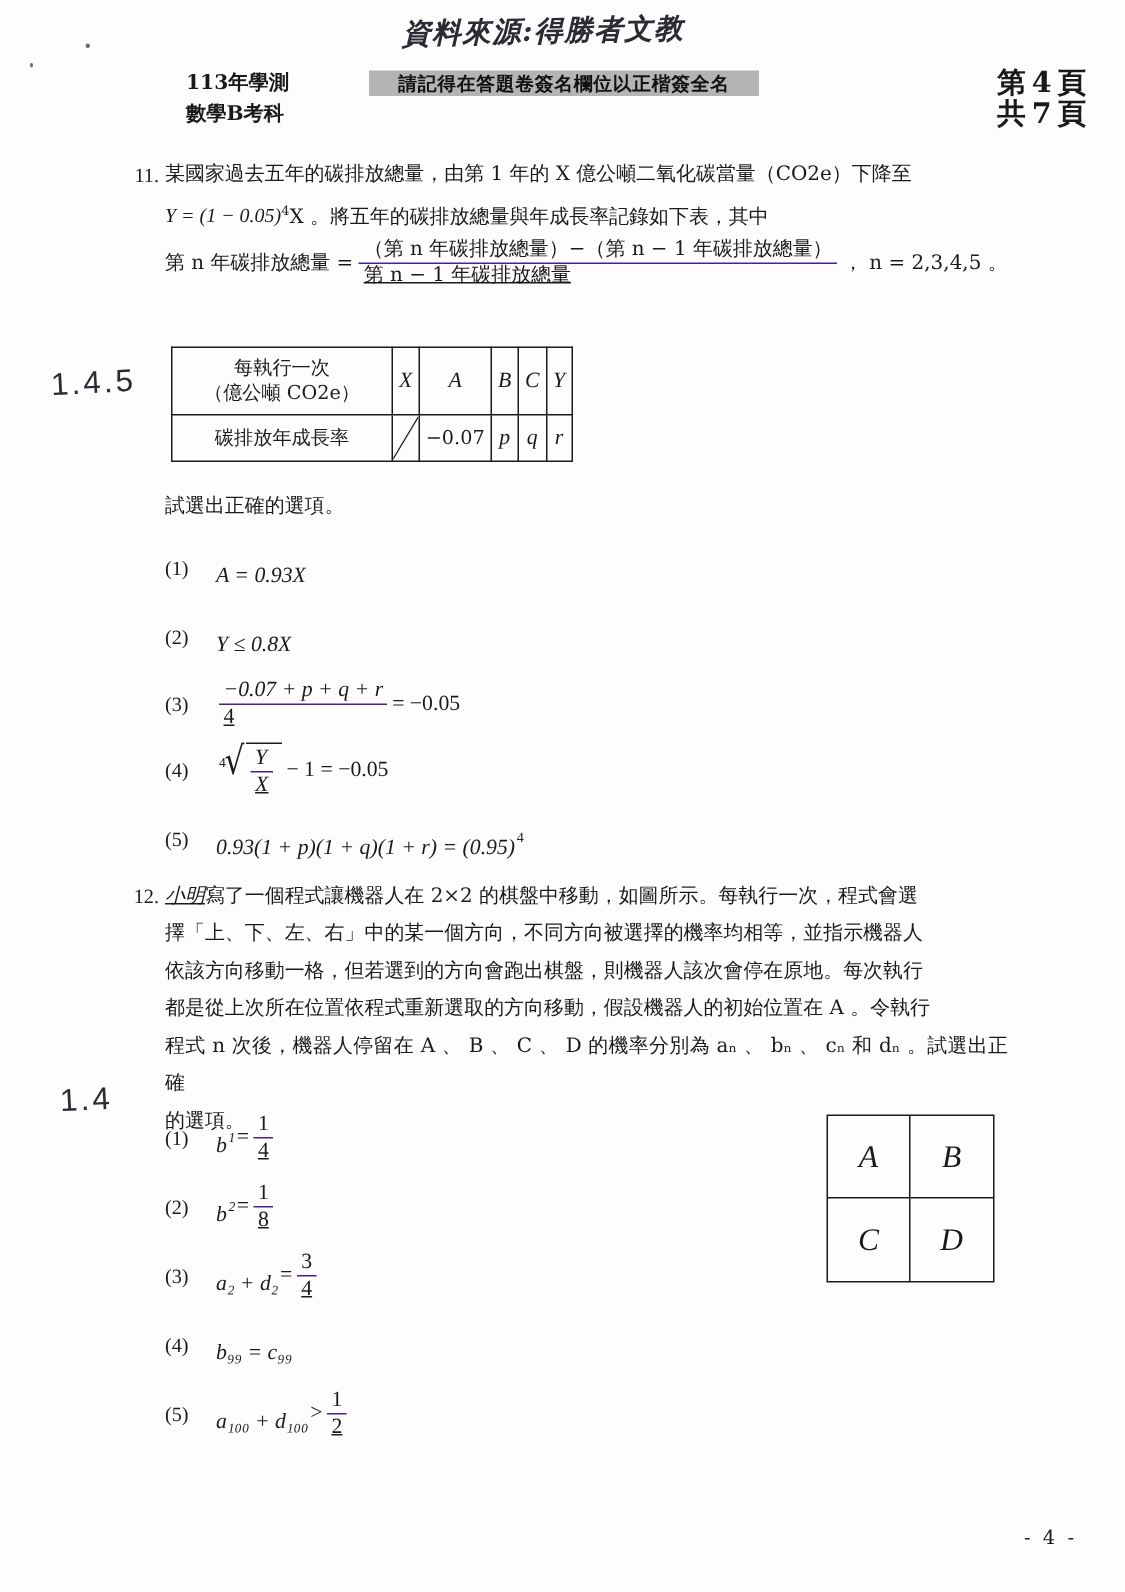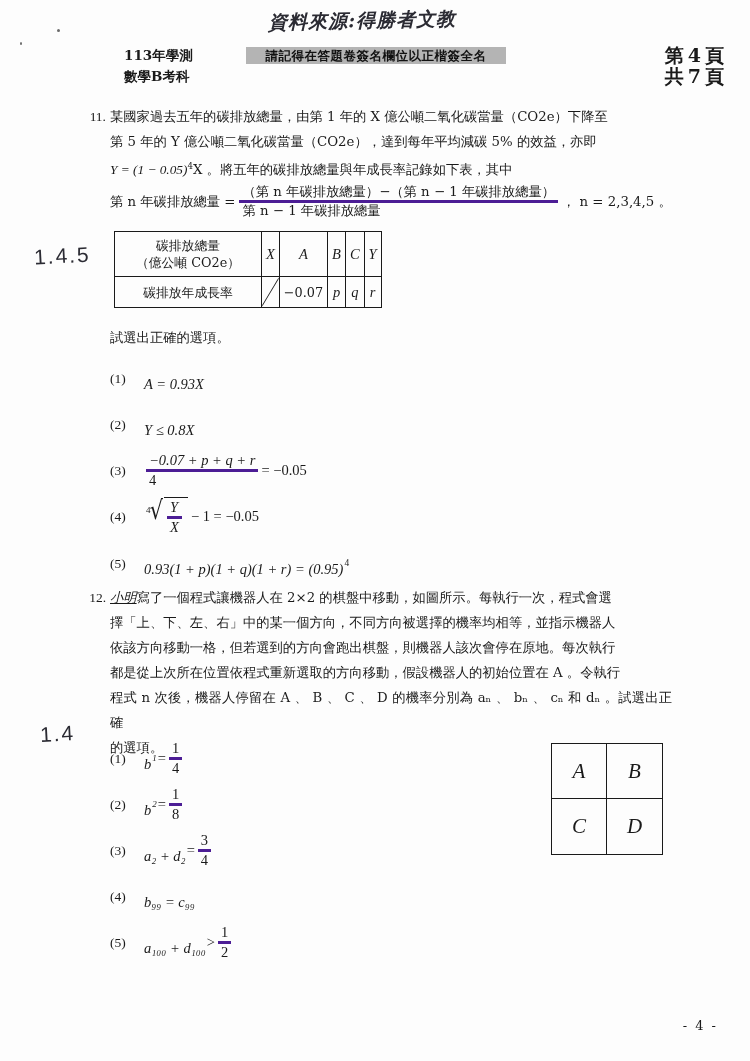--- a/index.html
+++ b/index.html
@@ -135,21 +135,21 @@
 
   
   .frac {
     display: inline-block;
     vertical-align: middle;
     text-align: left;
     line-height: 1.15;
     margin: 0 2px;
   }
   .frac .nu { display: block; padding: 0 3px; }
-  .frac .de { display: block; padding: 0 3px; border-top: 3px solid #4c1d95; }
+  .frac .de { display: block; padding: 0 3px; border-top: 1px solid #4c1d95; text-decoration: underline; }
 
   .formula-line {
     font-family: "DejaVu Serif", serif;
     font-size: 13.3px;
     display: flex;
     align-items: center;
     gap: 2px;
     margin-top: 2px;
   }
 
@@ -301,42 +301,41 @@
         <span>共</span><span class="num">7</span><span>頁</span>
       </div>
     </div>
   </div>
   <div class="hdr-center">請記得在答題卷簽名欄位以正楷簽全名</div>
 
   <div class="question" id="q11" style="left:80px; top:104px; width:592px;">
     <div class="q-num">11.</div>
     <div class="q-body">
       <div class="q-para">某國家過去五年的碳排放總量，由第 1 年的 X 億公噸二氧化碳當量（CO2e）下降至</div>
-      <div class="q-para">第 5 年的 Y 億公噸二氧化碳當量（CO2e），達到每年平均減碳 5% 的效益，亦即</div>
       <div class="q-para">
         <span class="mvar">Y = (1 − 0.05)</span><sup class="m">4</sup><span>X 。將五年的碳排放總量與年成長率記錄如下表，其中</span>
       </div>
       <div class="formula-line">
         <span>第 n 年碳排放總量 =</span>
         <span class="frac">
           <span class="nu">（第 n 年碳排放總量）−（第 n − 1 年碳排放總量）</span>
           <span class="de">第 n − 1 年碳排放總量</span>
         </span>
         <span>， n = 2,3,4,5 。</span>
       </div>
     </div>
   </div>
 
   <div class="hand-mark" id="mark-q11">1.4.5</div>
 
   <table class="data-table">
     <tbody>
     <tr class="r2">
       <td class="rowhdr">
-        <div>碳排放總量</div>
+        <div>每執行一次</div>
         <div>（億公噸 CO2e）</div>
       </td>
       <td class="cell-var">X</td>
       <td class="cell-var">A</td>
       <td class="cell-var">B</td>
       <td class="cell-var">C</td>
       <td class="cell-var">Y</td>
     </tr>
     <tr class="r3">
       <td class="rowhdr">碳排放年成長率</td>

